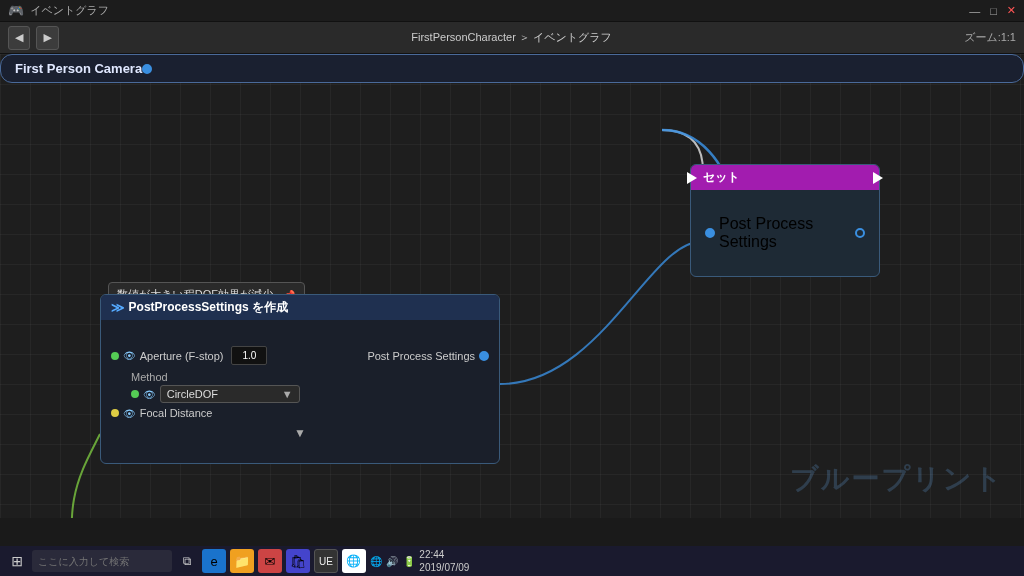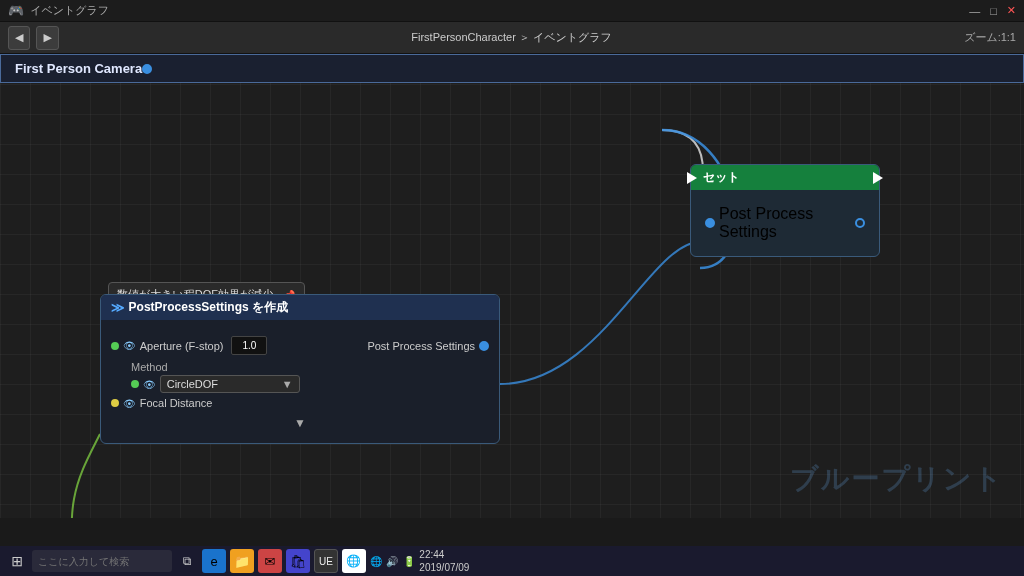--- a/index.html
+++ b/index.html
@@ -105,21 +105,21 @@
       padding: 4px 10px;
       font-size: 12px;
       font-weight: bold;
       color: #fff;
       display: flex;
       align-items: center;
       gap: 6px;
       justify-content: space-between;
     }
     .bp-node-body {
-      padding: 12px 10px;
+      padding: 22px 10px;
     }
     .pin-circle {
       width: 10px;
       height: 10px;
       border-radius: 50%;
       border: 2px solid #fff;
       display: inline-block;
       flex-shrink: 0;
     }
     .pin-circle.blue { background: #3a8fe0; border-color: #3a8fe0; }
@@ -135,40 +135,40 @@
       display: inline-block;
     }
     .pin-arrow.white { border-left-color: #fff; }
 
     
     #node-camera {
       top: 50px;
       left: 460px;
       background: #1a2030;
       border: 1px solid #4a6a9a;
-      border-radius: 0;
+      border-radius: 12px;
       padding: 6px 14px;
       display: flex;
       align-items: center;
       gap: 0;
     }
     #node-camera .node-label {
       font-size: 13px;
       color: #e0e8ff;
       font-weight: bold;
     }
 
     
     #node-set {
       top: 110px;
       left: 690px;
       width: 190px;
     }
     #node-set .bp-node-header {
-      background: #15803d;
+      background: #a21caf;
     }
 
     
     #node-pps {
       top: 240px;
       left: 100px;
       width: 400px;
       background: #1a1f2a;
       border: 1px solid #3a5a7a;
     }

